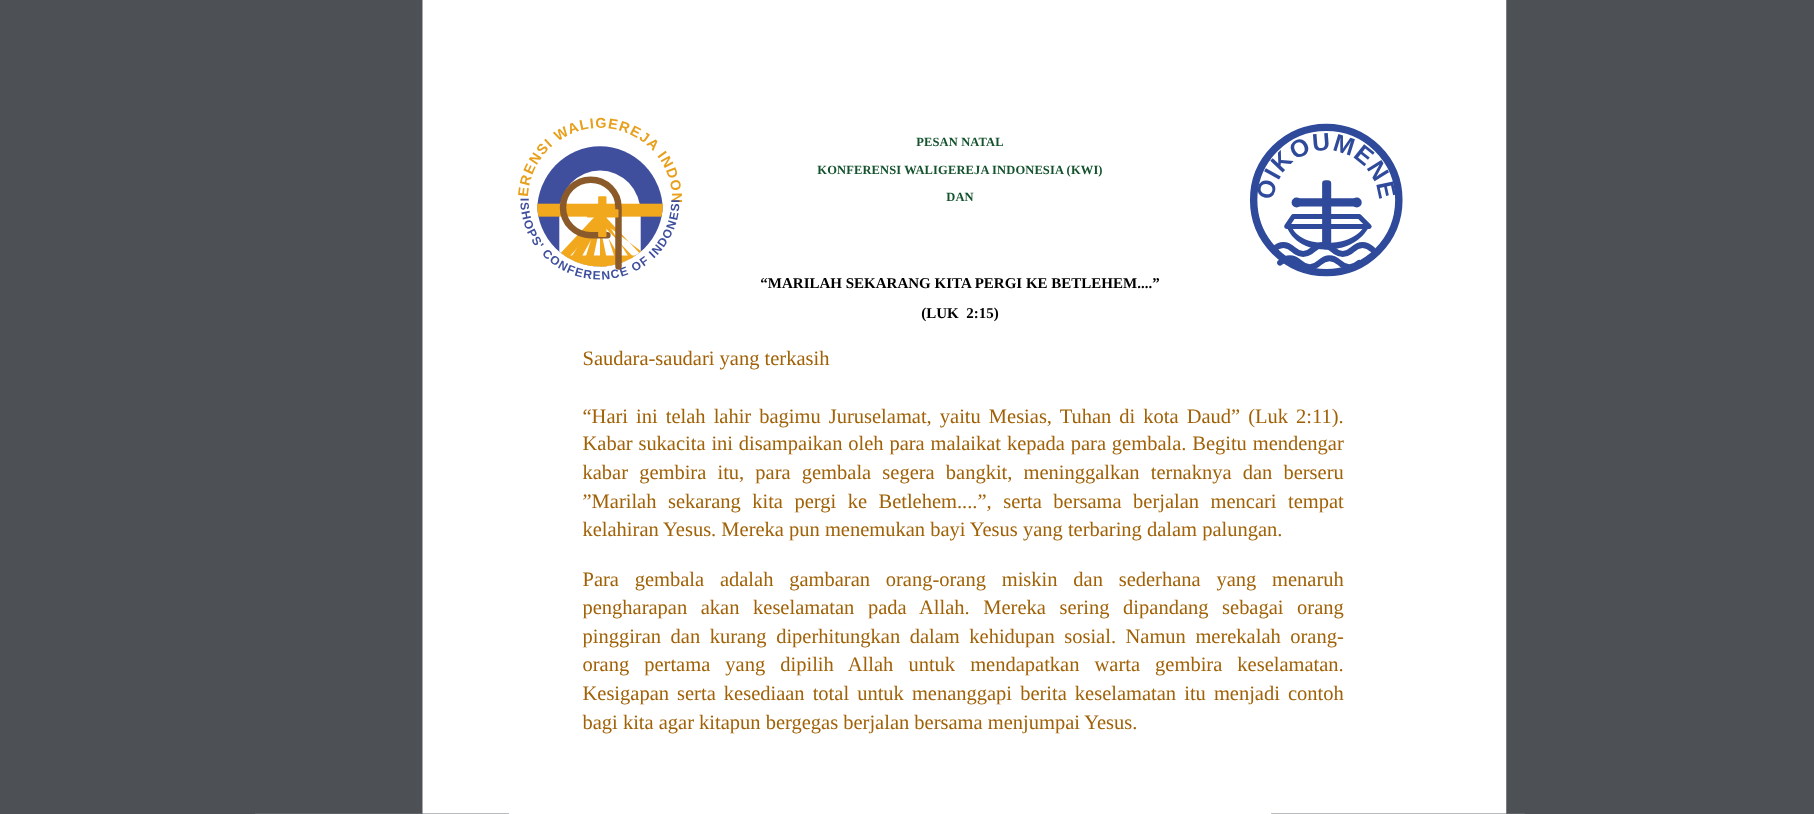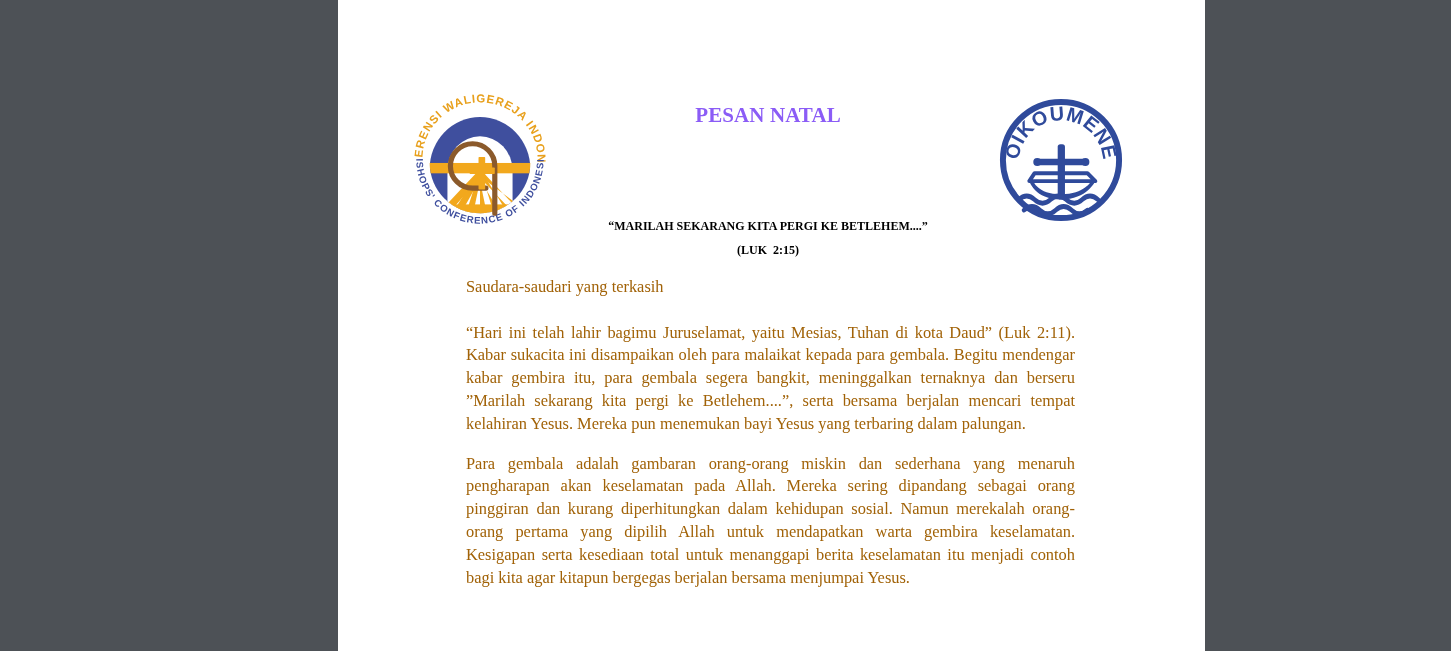--- a/index.html
+++ b/index.html
@@ -63,23 +63,23 @@
   .heading-block {
     position: absolute;
     left: 170px;
     top: 20px;
     width: 520px;
     text-align: center;
   }
   .heading-line {
     font-family: "Liberation Serif", "DejaVu Serif", serif;
     font-weight: bold;
-    font-size: 21px;
+    font-size: 10px;
     line-height: 22px;
-    color: #8b5cf6;
+    color: #14532d;
     letter-spacing: 0.1px;
     white-space: nowrap;
   }
 
   .subtitle-block {
     position: absolute;
     left: 100px;
     top: 130px;
     width: 660px;
     text-align: center;
@@ -172,20 +172,22 @@
 
           <g fill="#f2a81d">
             <rect x="98" y="96" width="9" height="44" rx="1"></rect>
             <rect x="86" y="110" width="34" height="9" rx="1"></rect>
           </g>
         </svg>
       </div>
 
       <div class="heading-block">
         <div class="heading-line">PESAN NATAL</div>
+        <div class="heading-line">KONFERENSI WALIGEREJA INDONESIA (KWI)</div>
+        <div class="heading-line">DAN</div>
       </div>
 
       <div class="pgi-logo">
         <svg viewBox="0 0 200 200" xmlns="http://www.w3.org/2000/svg">
           <defs>
             <path id="pgiArc" d="M 36,104 A 64,64 0 0 1 164,104" fill="none"></path>
           </defs>
           <circle cx="100" cy="100" r="88" fill="none" stroke="#2f4a9b" stroke-width="9"></circle>
           <text font-family="'Liberation Sans','DejaVu Sans',sans-serif" font-size="30" font-weight="bold" fill="#2f4a9b" letter-spacing="1">
             <textPath href="#pgiArc" startOffset="50%" text-anchor="middle">OIKOUMENE</textPath>

